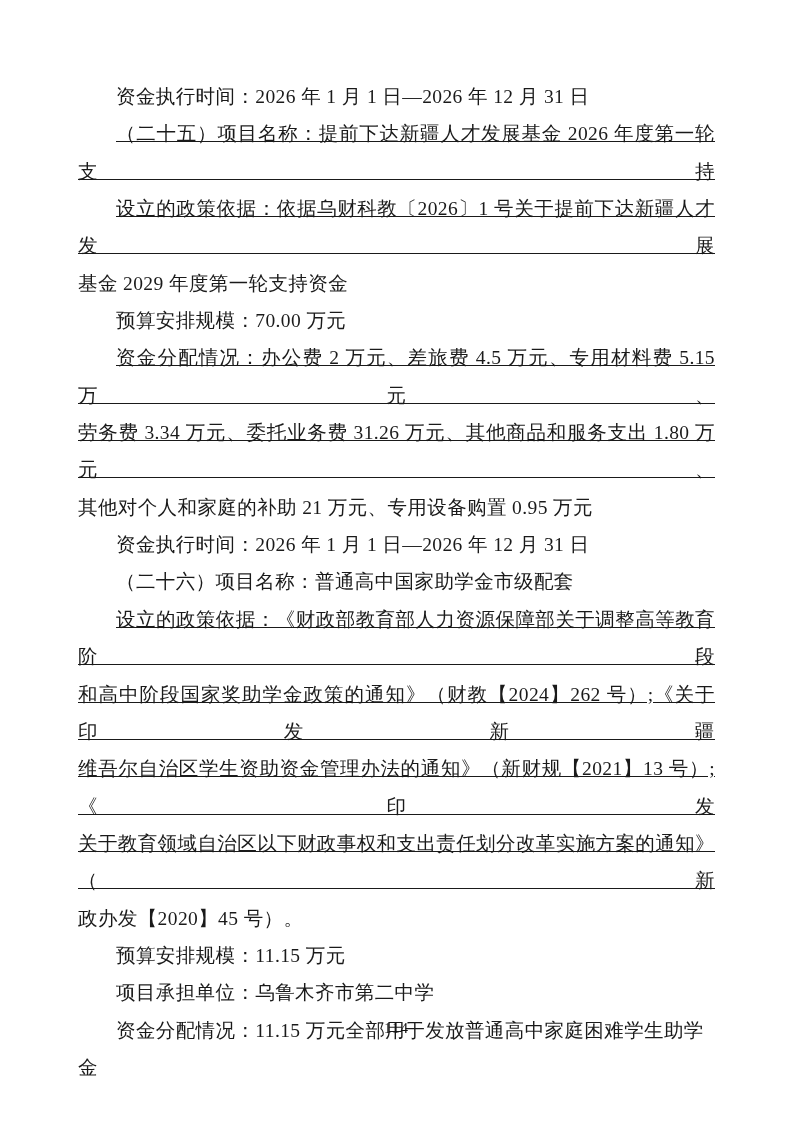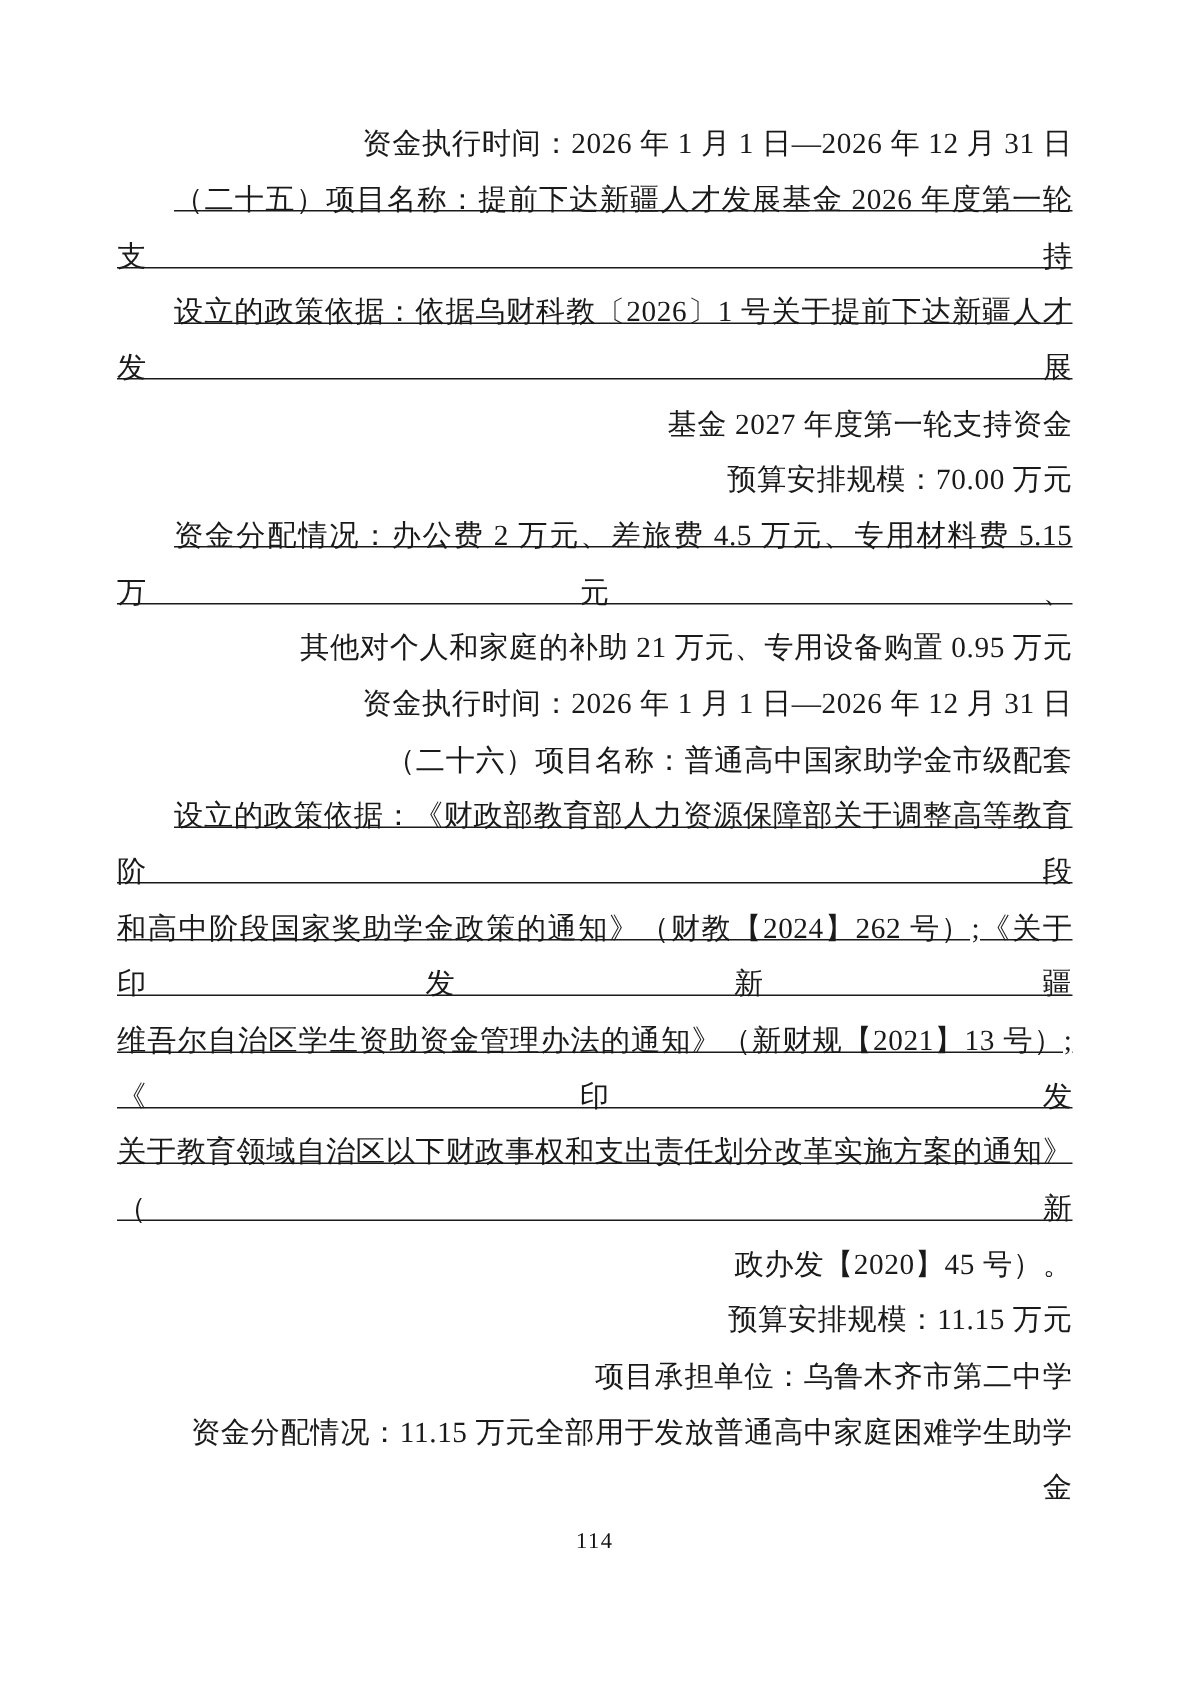--- a/index.html
+++ b/index.html
@@ -22,21 +22,21 @@
     top: 78px;
     width: 637px;
   }
   .line {
     margin: 0;
     padding: 0;
     font-size: 19.5px;
     line-height: 37.35px;
     letter-spacing: 0.4px;
     white-space: normal;
-    text-align: right;
+    text-align: left;
   }
   .indent {
     text-indent: 38px;
   }
   .justify {
     text-align: justify;
     text-align-last: justify;
     text-decoration: underline;
   }
   .footer {
@@ -51,23 +51,24 @@
   }
 </style>
 </head>
 <body>
 
 <div class="page">
   <div class="content">
     <p class="line indent">资金执行时间：2026 年 1 月 1 日—2026 年 12 月 31 日</p>
     <p class="line indent justify">（二十五）项目名称：提前下达新疆人才发展基金 2026 年度第一轮支持</p>
     <p class="line indent justify">设立的政策依据：依据乌财科教〔2026〕1 号关于提前下达新疆人才发展</p>
-    <p class="line">基金 2027 年度第一轮支持资金</p>
+    <p class="line">基金 2029 年度第一轮支持资金</p>
     <p class="line indent">预算安排规模：70.00 万元</p>
     <p class="line indent justify">资金分配情况：办公费 2 万元、差旅费 4.5 万元、专用材料费 5.15 万元、</p>
+    <p class="line justify">劳务费 3.34 万元、委托业务费 31.26 万元、其他商品和服务支出 1.80 万元、</p>
     <p class="line">其他对个人和家庭的补助 21 万元、专用设备购置 0.95 万元</p>
     <p class="line indent">资金执行时间：2026 年 1 月 1 日—2026 年 12 月 31 日</p>
     <p class="line indent">（二十六）项目名称：普通高中国家助学金市级配套</p>
     <p class="line indent justify">设立的政策依据：《财政部教育部人力资源保障部关于调整高等教育阶段</p>
     <p class="line justify">和高中阶段国家奖助学金政策的通知》（财教【2024】262 号）;《关于印发新疆</p>
     <p class="line justify">维吾尔自治区学生资助资金管理办法的通知》（新财规【2021】13 号）;《印发</p>
     <p class="line justify">关于教育领域自治区以下财政事权和支出责任划分改革实施方案的通知》（新</p>
     <p class="line">政办发【2020】45 号）。</p>
     <p class="line indent">预算安排规模：11.15 万元</p>
     <p class="line indent">项目承担单位：乌鲁木齐市第二中学</p>

